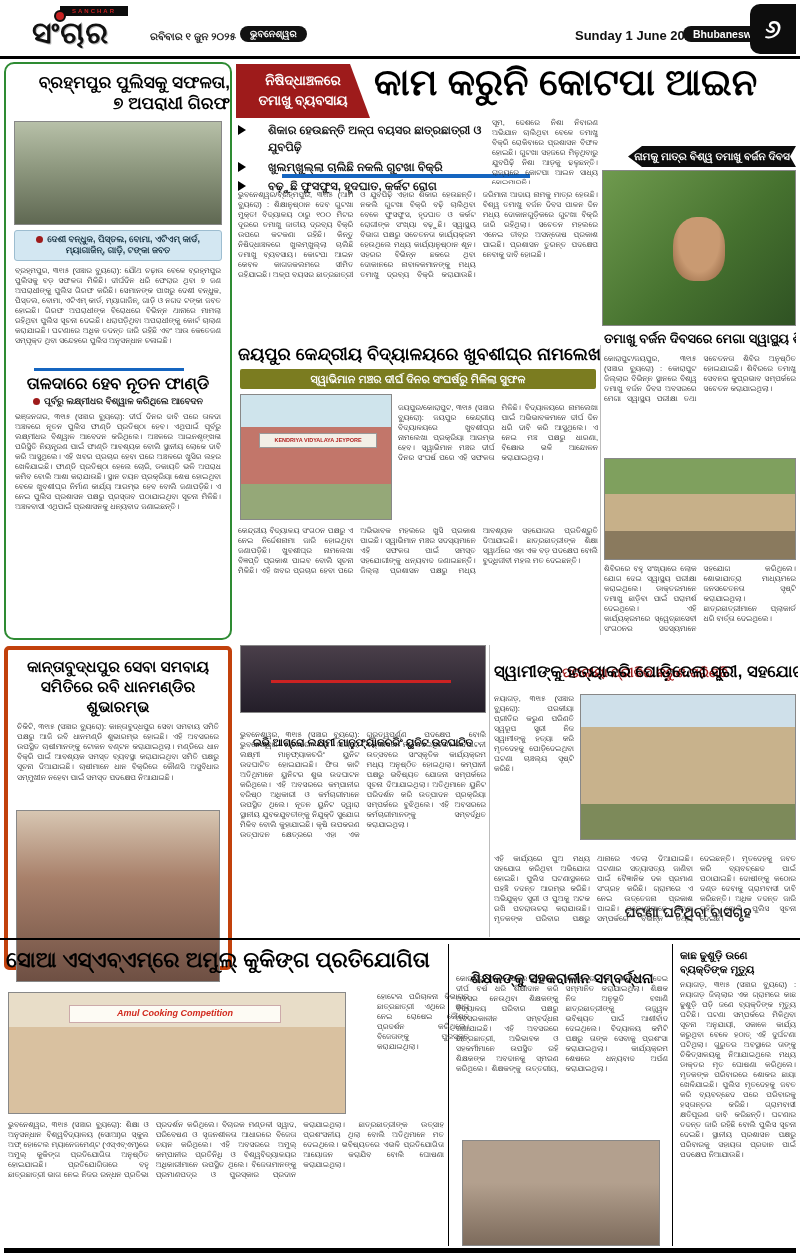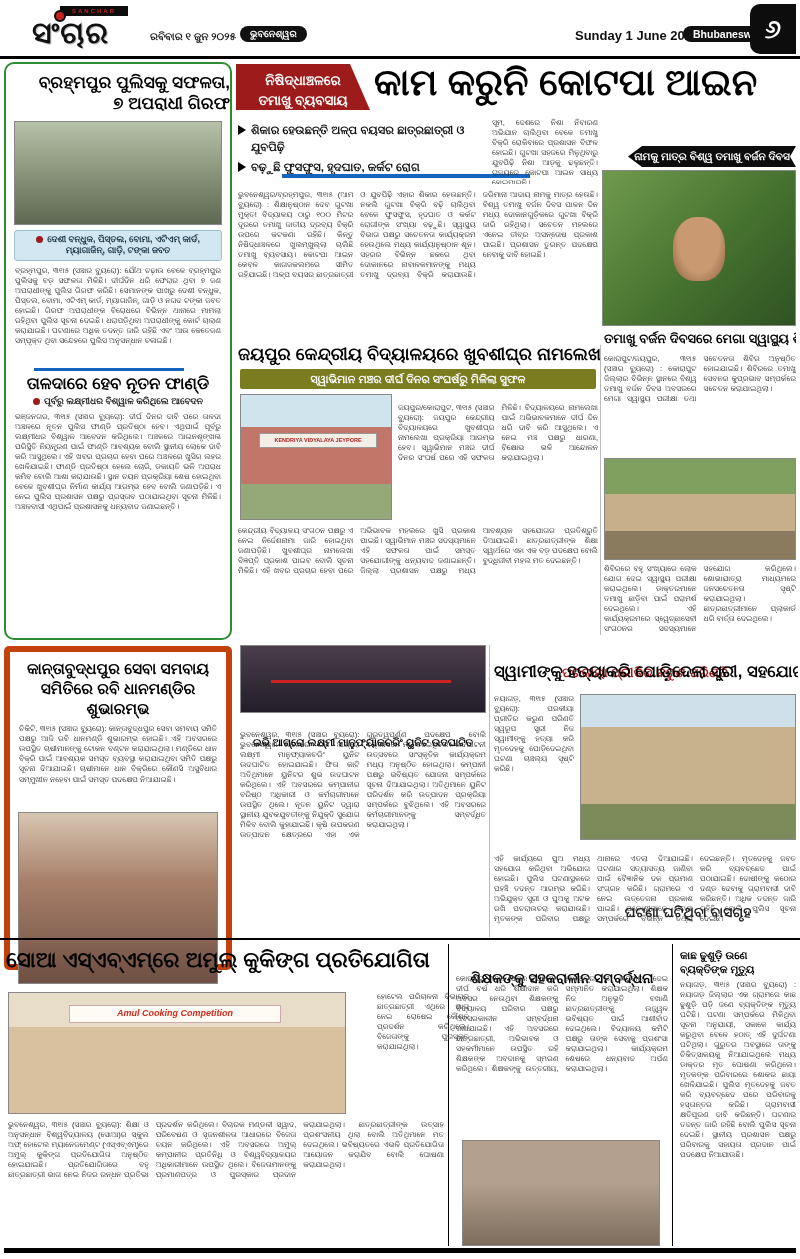--- a/index.html
+++ b/index.html
@@ -17,22 +17,22 @@
   .pill{background:#111;color:#fff;border-radius:9px;font-size:9.5px;font-weight:bold;
         padding:2px 10px;display:inline-block;}
   .kicker{background:#9e1b1b;color:#fff;font-weight:bold;text-align:center;
           clip-path:polygon(0 0,calc(100% - 20px) 0,100% 100%,0 100%);}
   .ribbon{background:#0d0d0d;color:#fff;font-weight:bold;text-align:center;
           clip-path:polygon(14px 0,100% 0,calc(100% - 6px) 50%,100% 100%,14px 100%,0 50%);}
   .olive-bar{background:#7b7c20;color:#fff;font-weight:bold;text-align:center;border-radius:2px;}
   .cap-box{background:#d3e7f2;border:1px solid #9dbdd0;text-align:center;font-weight:bold;
            color:#15303f;border-radius:3px;}
   .green-box{border:2px solid #2e8b33;border-radius:10px;}
-  .orange-box{border:6px solid #c2410c;border-radius:5px;}
-  .bullet-row{display:flex;gap:5px;align-items:flex-start;font-weight:bold;}
+  .orange-box{border:4px solid #c2410c;border-radius:5px;}
+  .bullet-row{display:flex;gap:22px;align-items:flex-start;font-weight:bold;}
   .tri{width:0;height:0;border-top:5px solid transparent;border-bottom:5px solid transparent;
        border-left:8px solid #000;margin-top:3px;flex:none;}
   .red-dot{display:inline-block;width:7px;height:7px;border-radius:50%;background:#9e1b1b;
            margin-right:4px;vertical-align:middle;}
 </style>
 </head>
 <body>
 
 <div class="page">
 
@@ -68,30 +68,34 @@
 
   <div class="abs orange-box" style="left:4px;top:646px;width:228px;height:324px;box-sizing:border-box;">
     <div class="hl center" style="margin-top:7px;font-size:15.5px;line-height:1.3;">
       <div>କାନ୍ତାବୁଦ୍ଧପୁର ସେବା ସମବାୟ</div>
       <div>ସମିତିରେ ରବି ଧାନମଣ୍ଡିର ଶୁଭାରମ୍ଭ</div>
     </div>
     <div class="body-txt" style="margin:5px 9px 0;height:82px;">ଚିକିଟି, ୩୧ା୫ (ସଞ୍ଚାର ବ୍ୟୁରୋ): କାନ୍ତାବୁଦ୍ଧପୁର ସେବା ସମବାୟ ସମିତି ପକ୍ଷରୁ ଆଜି ରବି ଧାନମଣ୍ଡି ଶୁଭାରମ୍ଭ ହୋଇଛି। ଏହି ଅବସରରେ ଉପସ୍ଥିତ ଚାଷୀମାନଙ୍କୁ ଟୋକନ ବଣ୍ଟନ କରାଯାଇଥିଲା। ମଣ୍ଡିରେ ଧାନ ବିକ୍ରି ପାଇଁ ଆବଶ୍ୟକ ସମସ୍ତ ବ୍ୟବସ୍ଥା କରାଯାଇଥିବା ସମିତି ପକ୍ଷରୁ ସୂଚନା ଦିଆଯାଇଛି। ଚାଷୀମାନେ ଧାନ ବିକ୍ରିରେ କୌଣସି ଅସୁବିଧାର ସମ୍ମୁଖୀନ ନହେବା ପାଇଁ ସମସ୍ତ ପଦକ୍ଷେପ ନିଆଯାଇଛି।</div>
     <div class="photo" style="margin:6px 8px 0;height:172px;background:linear-gradient(180deg,#d7c6b2 0%,#a8806a 40%,#6e4f43 100%);"></div>
   </div>
 
-  <div class="abs kicker" style="left:236px;top:64px;width:134px;height:46px;font-size:13.5px;line-height:1.45;padding-top:7px;box-sizing:border-box;">
+  <div class="abs kicker" style="left:236px;top:64px;width:134px;height:54px;font-size:13.5px;line-height:1.45;padding-top:7px;box-sizing:border-box;">
     <div>ନିଷିଦ୍ଧାଞ୍ଚଳରେ</div>
     <div>ତମାଖୁ ବ୍ୟବସାୟ</div>
   </div>
   <div class="abs hl" style="left:374px;top:62px;width:424px;height:58px;font-size:37px;white-space:nowrap;letter-spacing:0px;">କାମ କରୁନି କୋଟପା ଆଇନ</div>
 
   <div class="abs" style="left:238px;top:122px;width:248px;font-size:11.5px;line-height:1.5;">
     <div class="bullet-row">
         <span class="tri"></span>
         <span>ଶିକାର ହେଉଛନ୍ତି ଅଳ୍ପ ବୟସର ଛାତ୍ରଛାତ୍ରୀ ଓ ଯୁବପିଢ଼ି</span>
+      </div>
+    <div class="bullet-row" style="margin-top:2px;">
+        <span class="tri"></span>
+        <span>ଖୁଲମ୍‌ଖୁଲ୍ଲା ଚାଲିଛି ନକଲି ଗୁଟଖା ବିକ୍ରି</span>
       </div>
     <div class="bullet-row" style="margin-top:2px;">
         <span class="tri"></span>
         <span>ବଢ଼ୁଛି ଫୁସଫୁସ, ହୃଦଘାତ, କର୍କଟ ରୋଗ</span>
       </div>
   </div>
   <div class="abs" style="left:282px;top:174px;width:248px;height:4px;background:#1565c0;"></div>
 
   <div class="abs body-txt" style="left:492px;top:118px;width:106px;height:66px;">ସୂମ, ଦେଶରେ ନିଶା ନିବାରଣ ଅଭିଯାନ ଚାଲିଥିବା ବେଳେ ତମାଖୁ ବିକ୍ରି ରୋକିବାରେ ପ୍ରଶାସନ ବିଫଳ ହୋଇଛି। ଗୁଟଖା ସହଜରେ ମିଳୁଥିବାରୁ ଯୁବପିଢ଼ି ନିଶା ଆଡ଼କୁ ଢଳୁଛନ୍ତି। ରାଜ୍ୟରେ କୋଟପା ଆଇନ ସାଧ୍ୟ ହୋଇପାରୁନି।</div>
   <div class="abs body-txt col3" style="left:238px;top:190px;width:360px;height:146px;">ଭୁବନେଶ୍ୱର/ବ୍ରହ୍ମପୁର, ୩୧ା୫ (ଆମ ବ୍ୟୁରୋ) : ଶିକ୍ଷାନୁଷ୍ଠାନ ଦେବ ଗୁଟଖା ମୁକ୍ତ! ବିଦ୍ୟାଳୟ ଠାରୁ ୧୦୦ ମିଟର ଦୂରରେ ତମାଖୁ ଜାତୀୟ ଦ୍ରବ୍ୟ ବିକ୍ରି ଉପରେ କଟକଣା ରହିଛି। କିନ୍ତୁ ନିଷିଦ୍ଧାଞ୍ଚଳରେ ଖୁଲମ୍‌ଖୁଲ୍ଲା ଚାଲିଛି ତମାଖୁ ବ୍ୟବସାୟ। କୋଟପା ଆଇନ କେବଳ କାଗଜକଲମରେ ସୀମିତ ରହିଯାଇଛି। ଅଳ୍ପ ବୟସର ଛାତ୍ରଛାତ୍ରୀ ଓ ଯୁବପିଢ଼ି ଏହାର ଶିକାର ହେଉଛନ୍ତି। ନକଲି ଗୁଟଖା ବିକ୍ରି ବଢ଼ି ଚାଲିଥିବା ବେଳେ ଫୁସଫୁସ, ହୃଦଘାତ ଓ କର୍କଟ ରୋଗୀଙ୍କ ସଂଖ୍ୟା ବଢ଼ୁଛି। ସ୍ୱାସ୍ଥ୍ୟ ବିଭାଗ ପକ୍ଷରୁ ସଚେତନତା କାର୍ଯ୍ୟକ୍ରମ ହେଉଥିଲେ ମଧ୍ୟ କାର୍ଯ୍ୟାନୁଷ୍ଠାନ ଶୂନ। ସହରର ବିଭିନ୍ନ ଛକରେ ଥିବା ଦୋକାନରେ ନାବାଳକମାନଙ୍କୁ ମଧ୍ୟ ତମାଖୁ ଦ୍ରବ୍ୟ ବିକ୍ରି କରାଯାଉଛି। ଜରିମାନା ଆଦାୟ ନାମକୁ ମାତ୍ର ହେଉଛି। ବିଶ୍ୱ ତମାଖୁ ବର୍ଜନ ଦିବସ ପାଳନ ଦିନ ମଧ୍ୟ ଦୋକାନଗୁଡ଼ିକରେ ଗୁଟଖା ବିକ୍ରି ଜାରି ରହିଥିଲା। ସଚେତନ ମହଲରେ ଏନେଇ ତୀବ୍ର ଅସନ୍ତୋଷ ପ୍ରକାଶ ପାଇଛି। ପ୍ରଶାସନ ତୁରନ୍ତ ପଦକ୍ଷେପ ନେବାକୁ ଦାବି ହୋଇଛି।</div>

